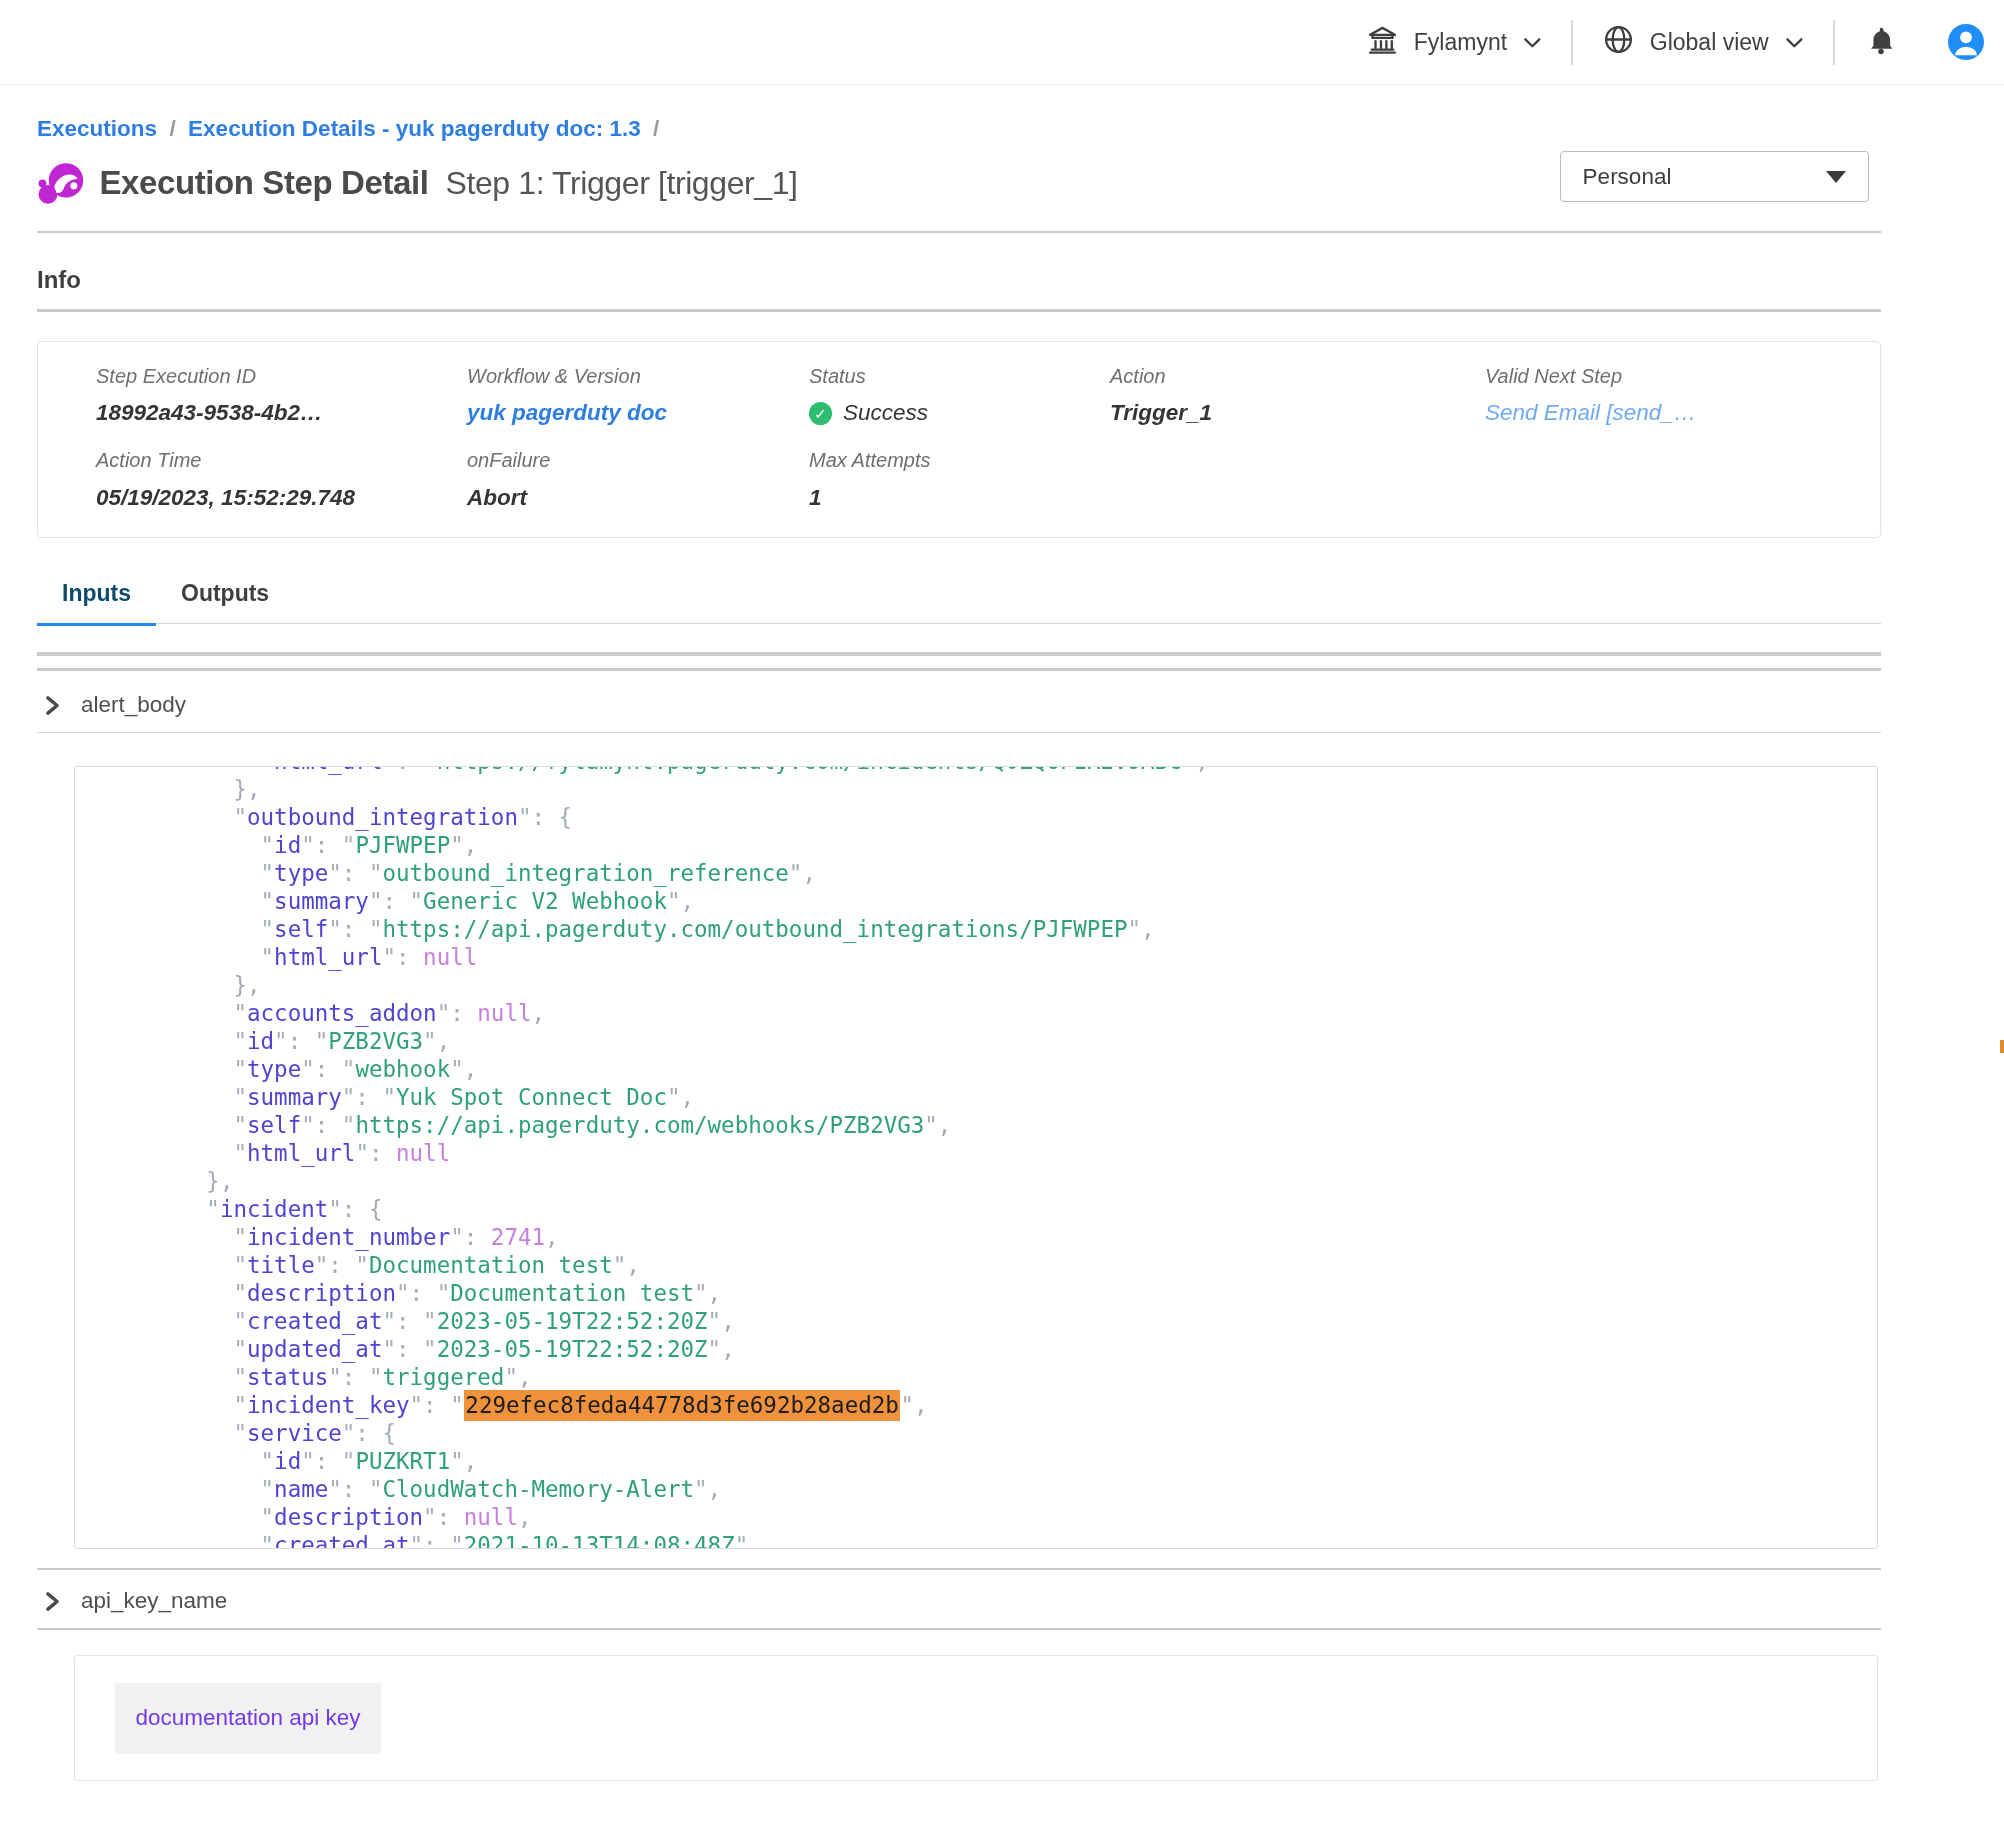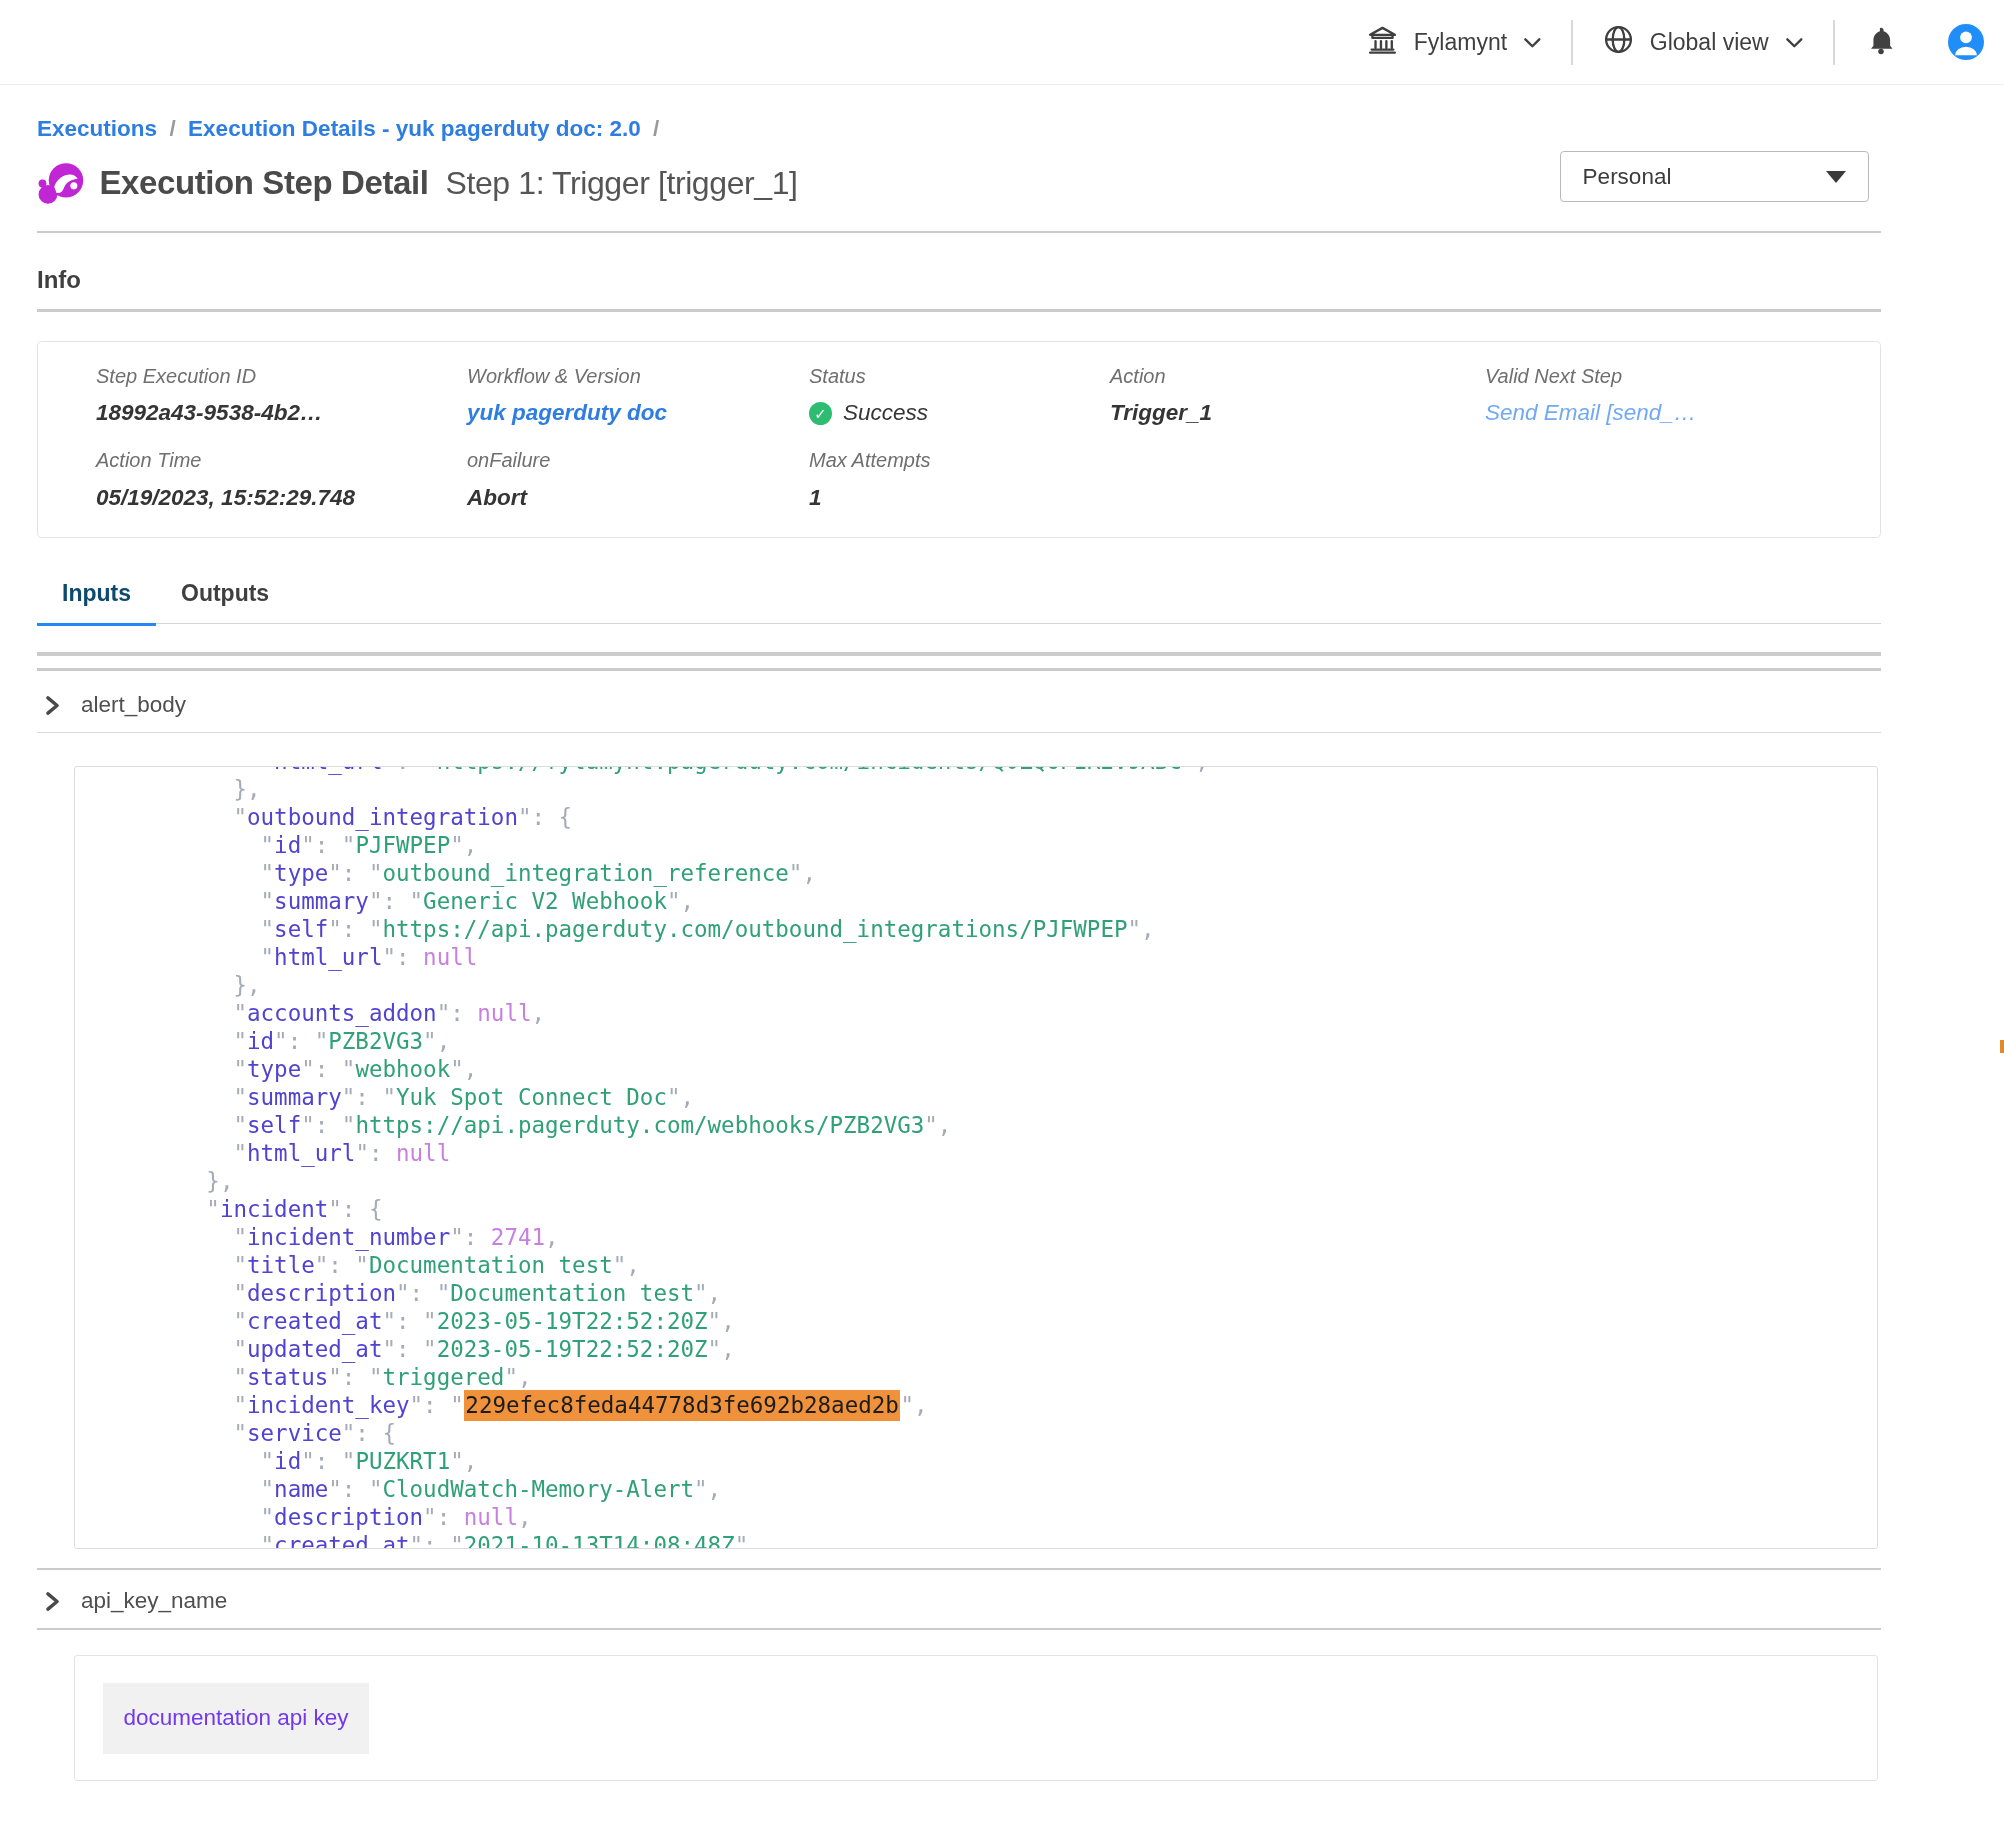--- a/index.html
+++ b/index.html
@@ -58,21 +58,21 @@
   .codecard { margin:33px 0 0 37px; width:1804px; height:783px; border:1.6px solid #dcdcdc; border-radius:3.1px; overflow:hidden; background:#fff; }
   .codecard pre { margin-top:-20px; padding-left:23px; font-family:"DejaVu Sans Mono","Liberation Mono",monospace; font-size:22.5px; white-space:pre; }
   .cl { height:28px; line-height:28px; }
   .pu { color:#a4abb6; }
   .k  { color:#5043cf; }
   .s  { color:#2fa077; }
   .l  { color:#c77fe0; }
   .hl { background:#f0923c; color:#1c1c1c; padding:2.3px 1.6px; }
   
   .valcard { margin:25px 0 0 37px; width:1804px; height:126px; border:1.6px solid #e3e3e3; border-radius:3.1px; background:#fff; display:flex; align-items:center; }
-  .chip { margin-left:28px; width:266px; height:71px; background:#f1f1f1; display:flex; align-items:center; justify-content:center; font-size:22.5px; color:#7239ea; }
+  .chip { margin-left:40px; width:266px; height:71px; background:#f1f1f1; display:flex; align-items:center; justify-content:center; font-size:22.5px; color:#7239ea; }
   .hr-l1 { margin-top:18.7px; }
   .row-b { margin-top:15.5px; }
   .scroll-mark { position:absolute; right:0; top:1040px; width:4.7px; height:13.2px; background:#e08a2e; }
 </style>
 </head>
 <body>
 
 <header class="topbar">
   <div class="cluster">
     <div class="hitem">
@@ -122,21 +122,21 @@
         </svg>
     </div>
   </div>
 </header>
 
 <main>
 
   <nav class="breadcrumb">
     <a>Executions</a>
     <span>/</span>
-    <a>Execution Details - yuk pagerduty doc: 2.0</a>
+    <a>Execution Details - yuk pagerduty doc: 1.3</a>
     <span>/</span>
   </nav>
 
   <div class="titlerow">
     <span class="logo">
       <svg width="47" height="47" viewBox="0 0 60 60">
         <circle cx="37" cy="26" r="22" fill="#c026d3"></circle>
         <circle cx="14" cy="44" r="12" fill="#c026d3"></circle>
         <circle cx="7" cy="30" r="5" fill="#c026d3"></circle>
         <path d="M22 34 C28 18, 46 14, 52 24 C44 25, 38 28, 35 34 C33 40, 30 43, 25 42 Z" fill="#ffffff"></path>

